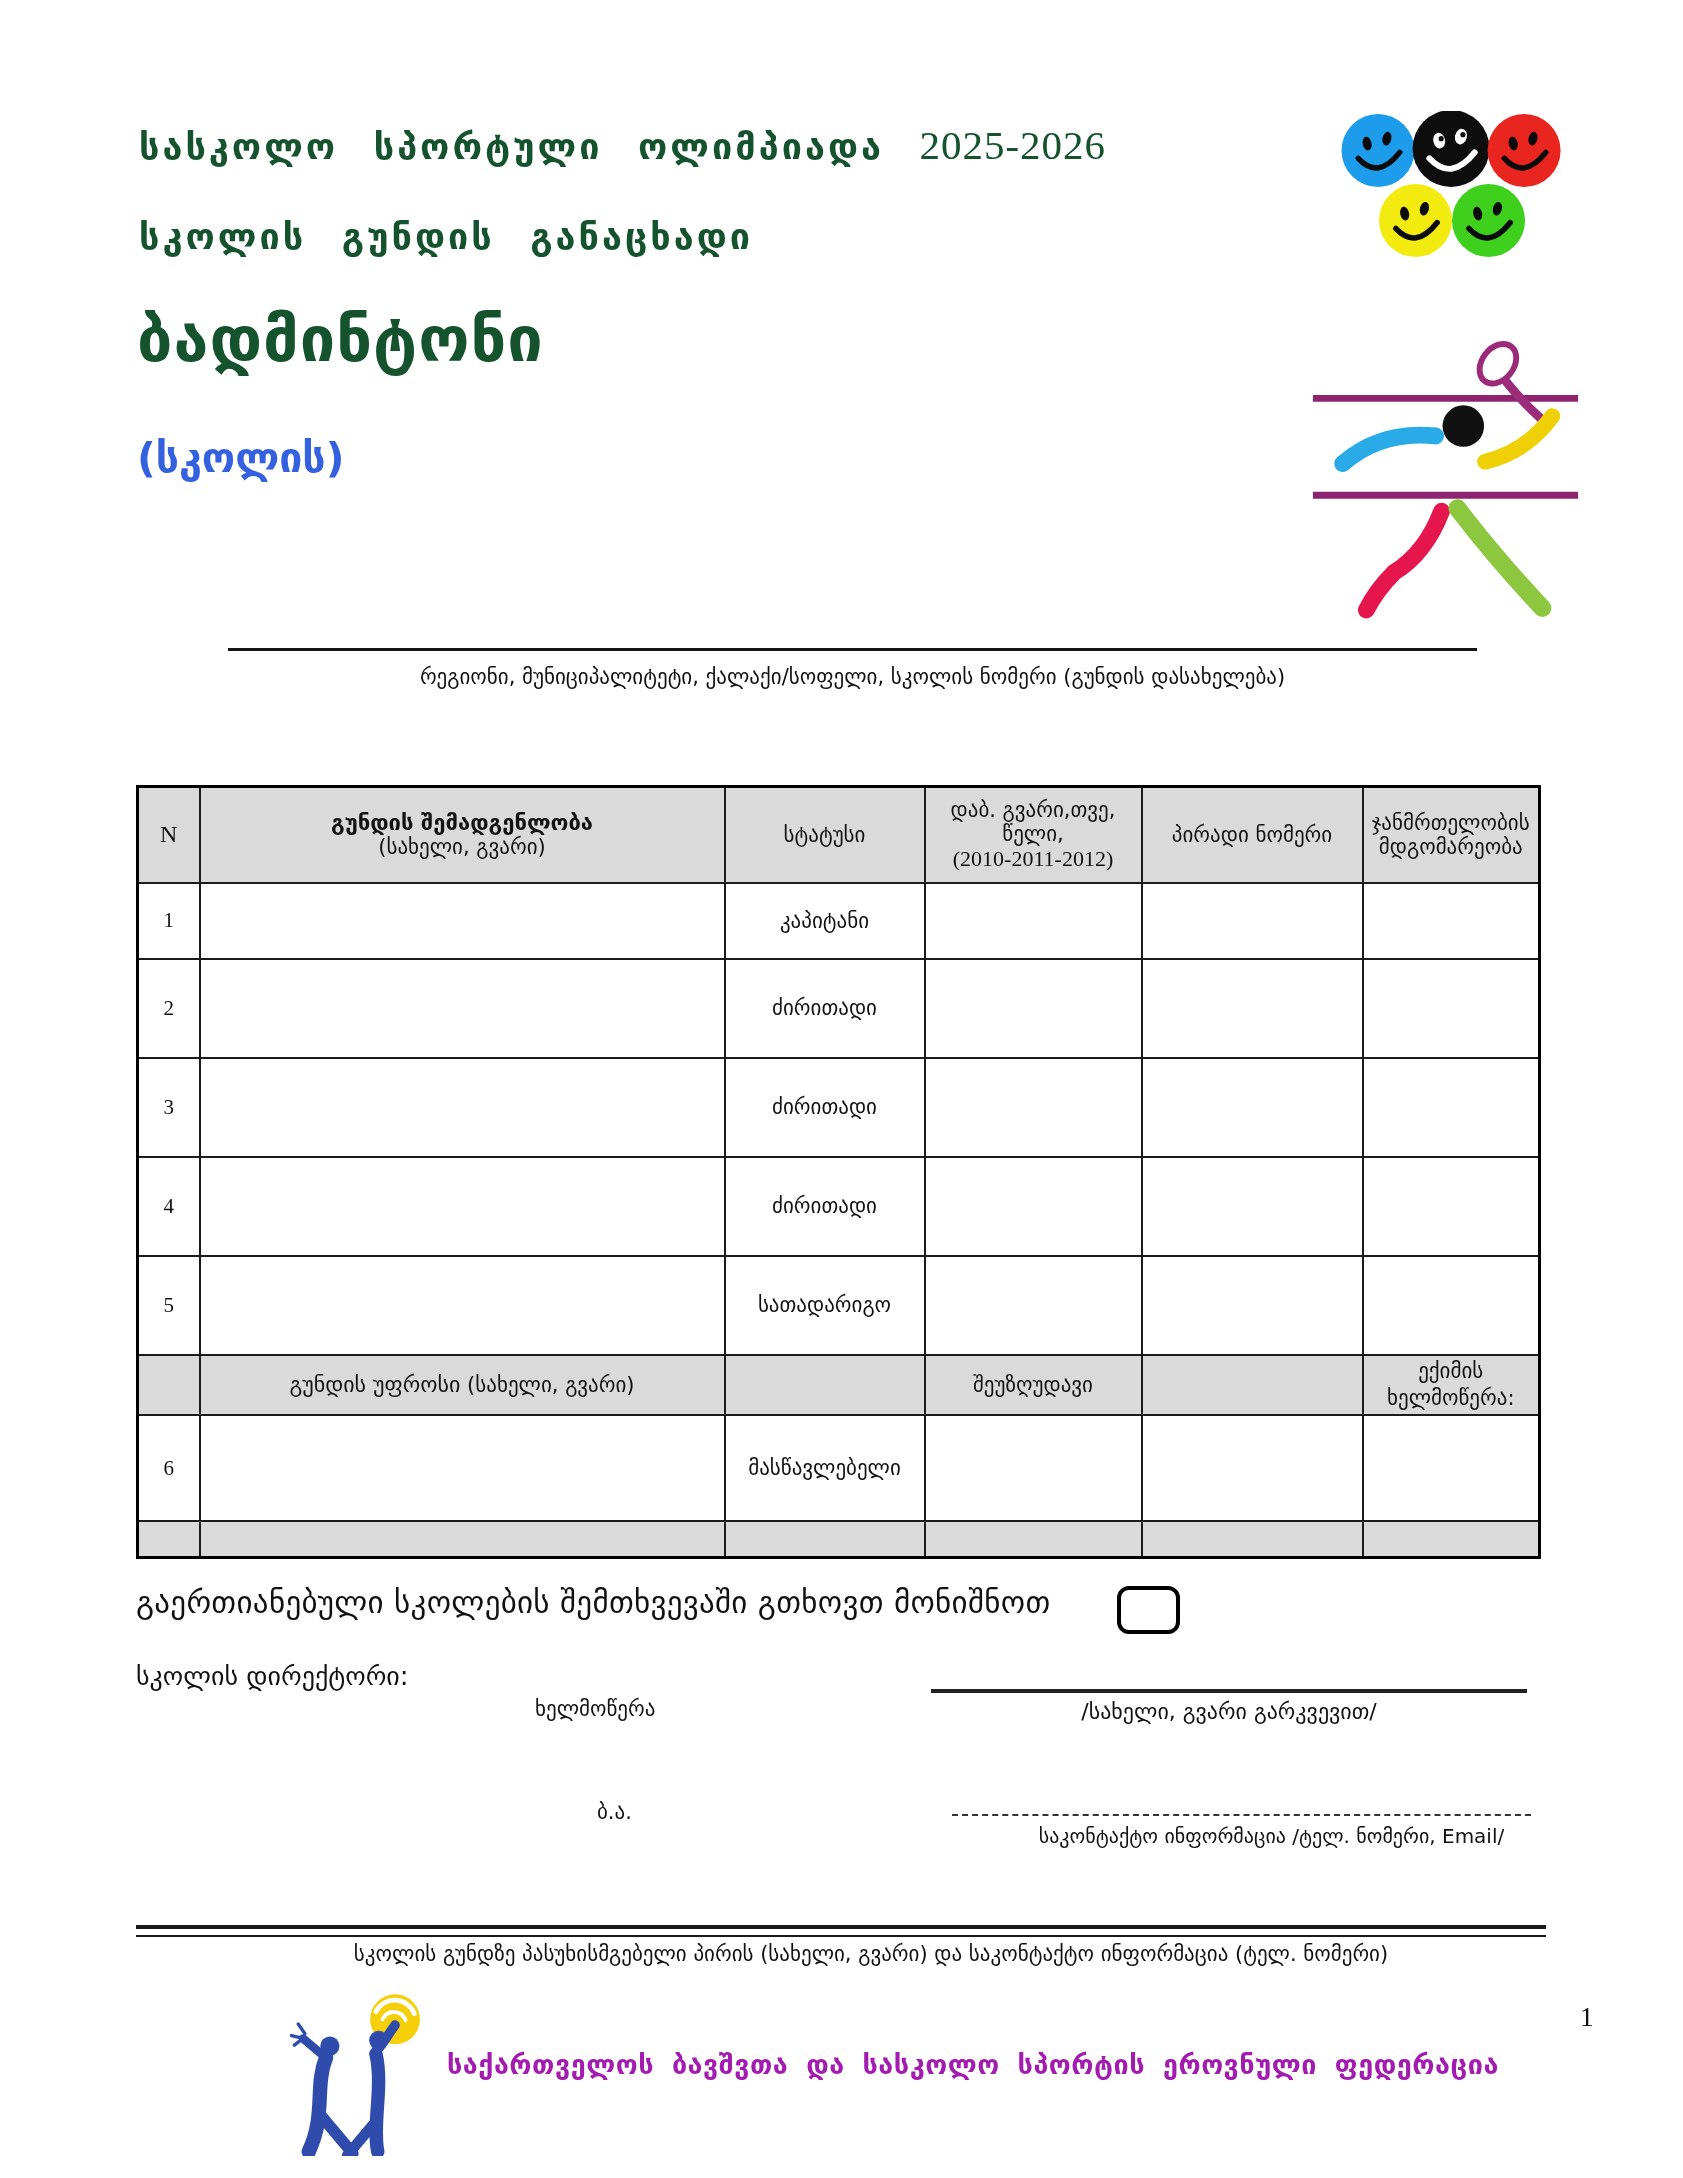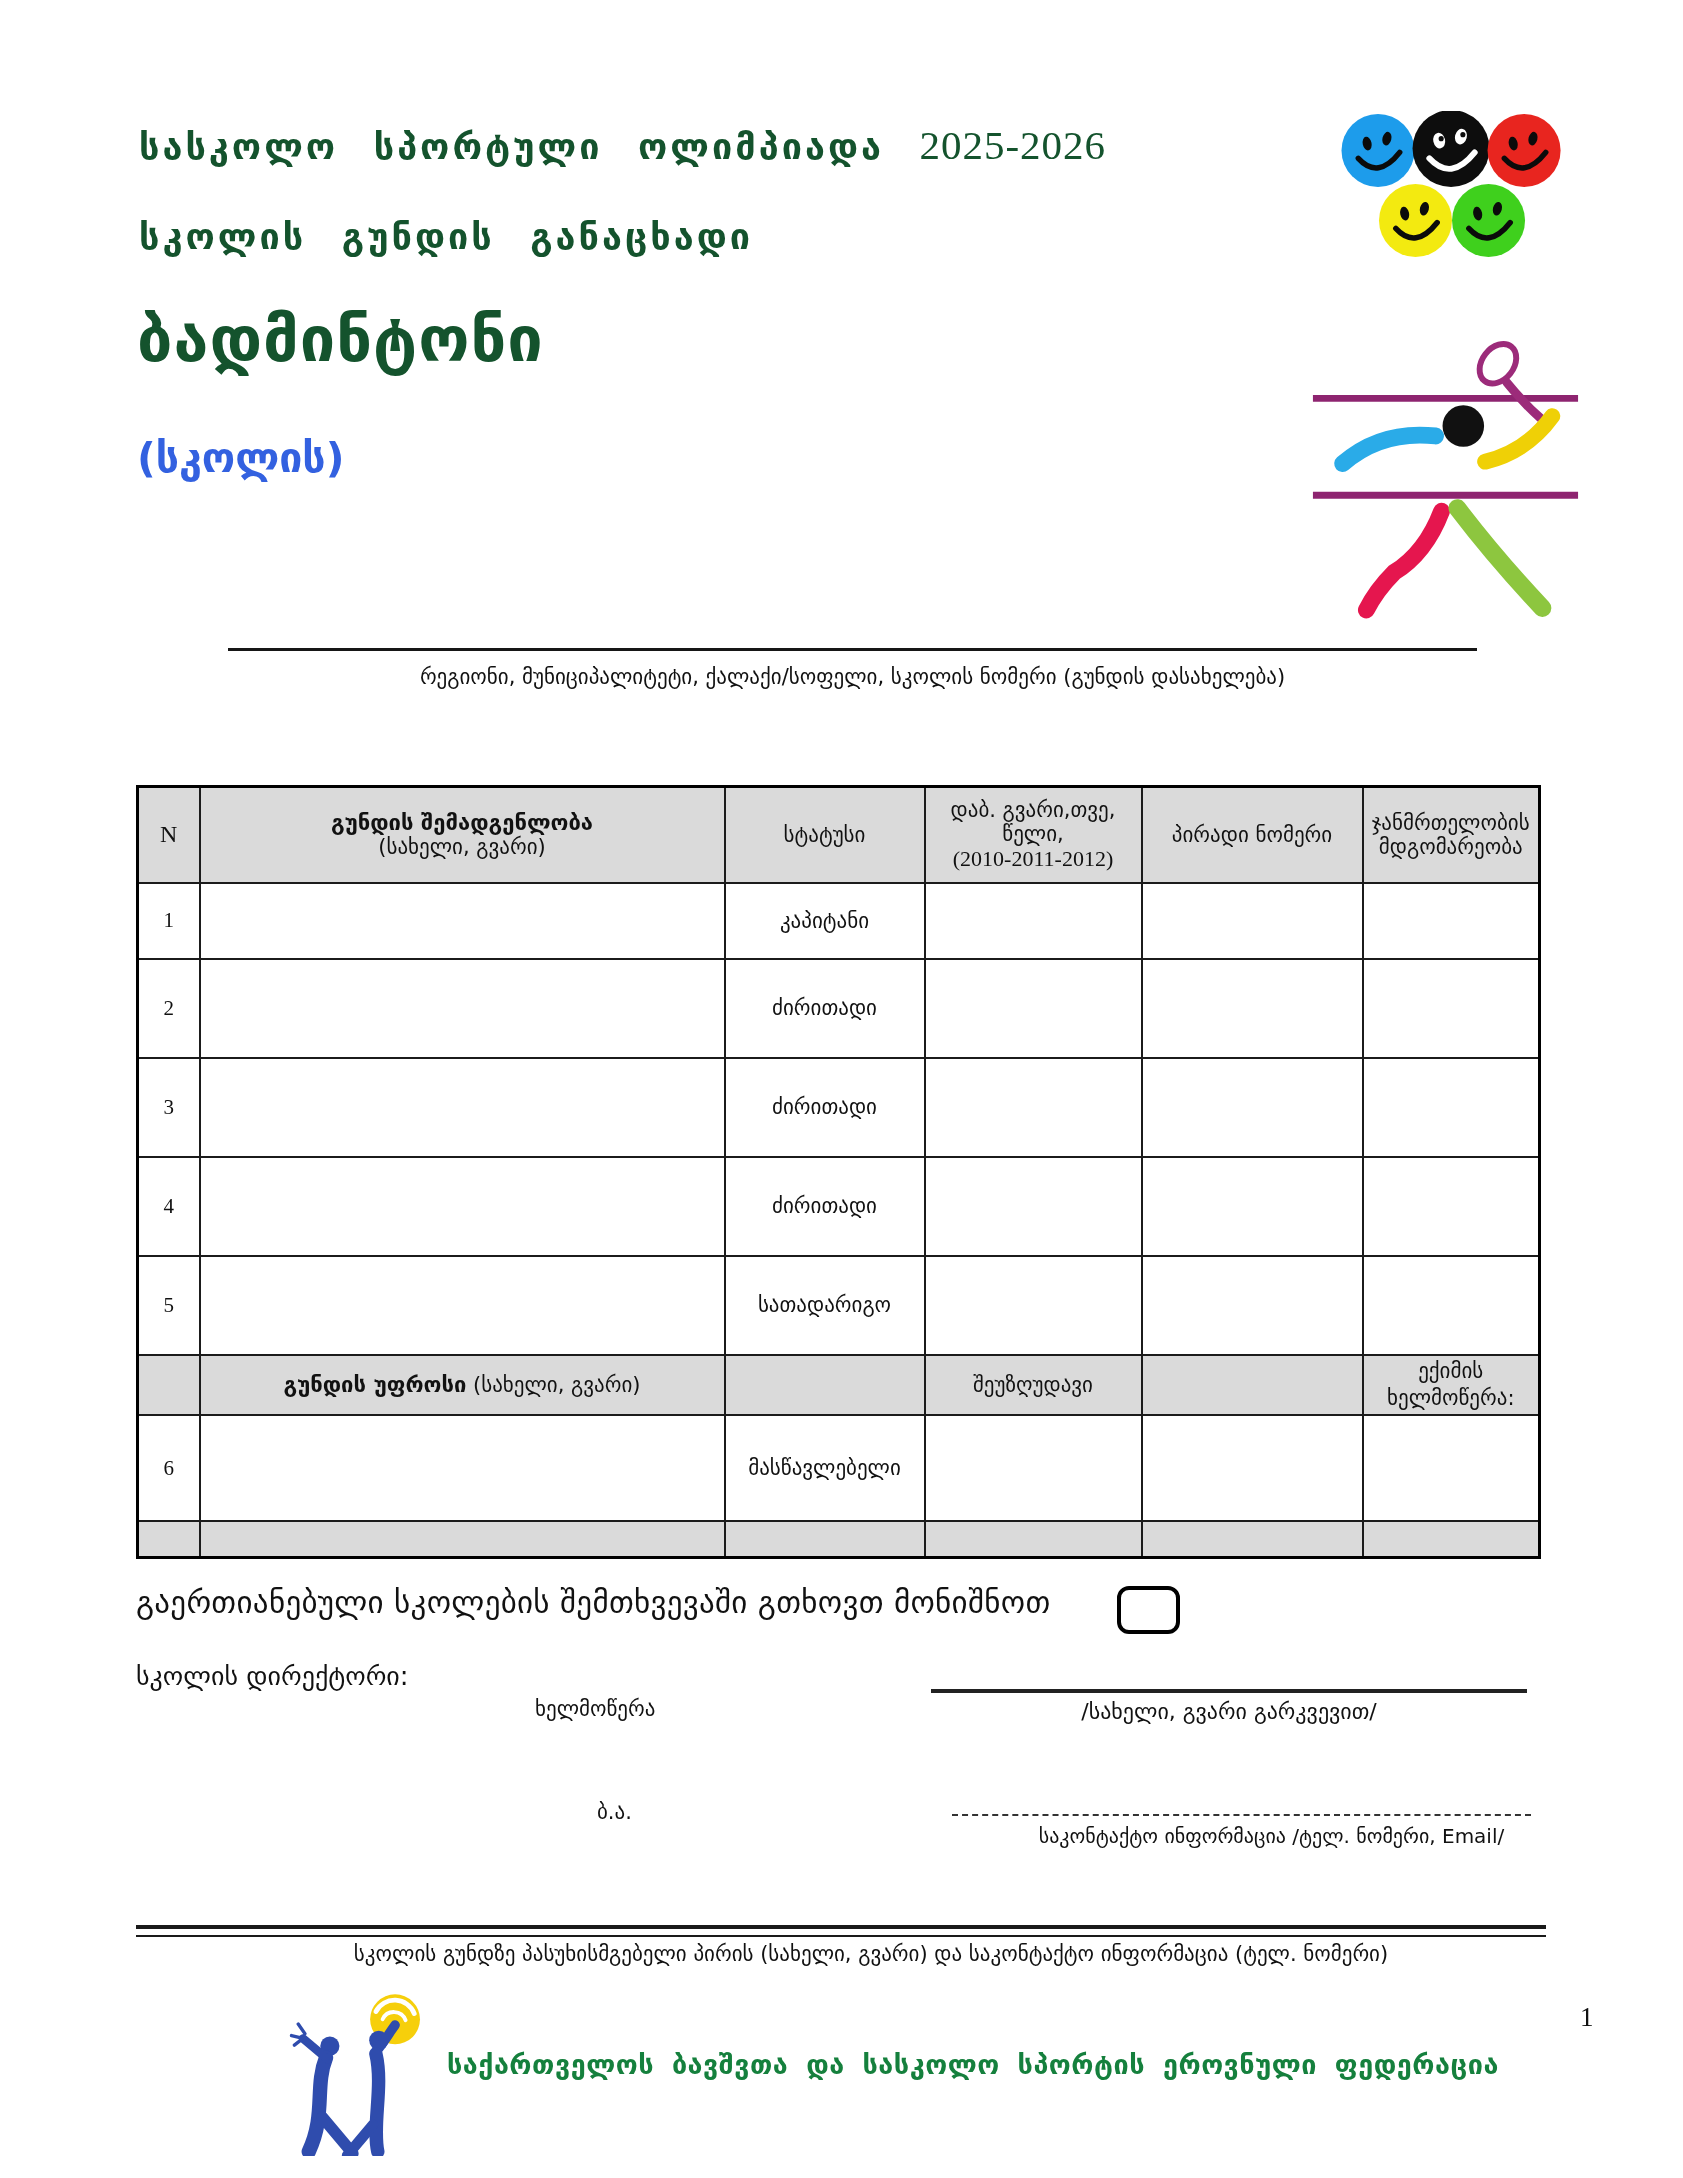--- a/index.html
+++ b/index.html
@@ -24,40 +24,40 @@
 
   
   table.roster { position:absolute; left:136px; top:785px; width:1402px; border-collapse:collapse; table-layout:fixed; border:3px solid #000; }
   table.roster td, table.roster th { border:2px solid #1b1b1b; vertical-align:middle; text-align:center; font-size:21px; font-weight:normal; padding:2px 6px; overflow:hidden; }
   tr.hrow td, tr.hrow th, tr.grayrow td { background:#dadada; }
   .serif { font-family:"Liberation Serif", serif; }
   .rownum { font-family:"Liberation Serif", serif; font-size:27px; }
   .th-bold { font-weight:bold; font-size:22px; display:block; }
   .th-sub { display:block; font-size:21px; }
   .date-years { display:block; font-family:"Liberation Serif", serif; font-size:22px; }
-  .leader-bold { font-weight:bold; font-size:22px; }
+  .leader-bold { font-weight:normal; font-size:22px; }
   .doctor-cell { font-size:20px; line-height:1.3; }
 
   
   .merged-note { left:136px; top:1584px; font-size:31px; letter-spacing:0.3px; }
   .merged-checkbox { left:1117px; top:1586px; width:55px; height:40px; border:4px solid #000; border-radius:12px; background:#fff; }
 
   .director-label { left:136px; top:1661px; font-size:26px; }
   .sig-caption { left:535px; top:1697px; width:188px; text-align:left; font-size:21px; }
   .dir-line { left:931px; top:1689px; width:596px; height:0; border-top:4px solid #222; }
   .dir-name-caption { left:931px; top:1699px; width:596px; text-align:center; font-size:22px; }
 
   .stamp { left:597px; top:1800px; font-size:21px; }
   .contact-line { left:952px; top:1814px; width:579px; height:0; border-top:2px dashed #333; }
   .contact-caption { left:982px; top:1824px; width:579px; text-align:center; font-size:20px; }
 
   .bottom-rule { left:136px; top:1925px; width:1410px; height:6px; border-top:4px solid #1a1a1a; border-bottom:2px solid #1a1a1a; }
   .bottom-caption { left:198px; top:1942px; width:1346px; text-align:center; font-size:21px; }
 
-  .federation-text { left:447px; top:2049px; font-size:27px; font-weight:bold; color:#15803d; letter-spacing:0.5px; word-spacing:8px; white-space:nowrap; }
+  .federation-text { left:447px; top:2049px; font-size:27px; font-weight:bold; color:#a21caf; letter-spacing:0.5px; word-spacing:8px; white-space:nowrap; }
   .page-number { left:1580px; top:2002px; font-size:27px; font-family:"Liberation Serif", serif; }
 
   svg { display:block; }
 </style>
 </head>
 <body>
 
 <div class="page">
 
   <div class="abs hdr-line hdr-line1">

